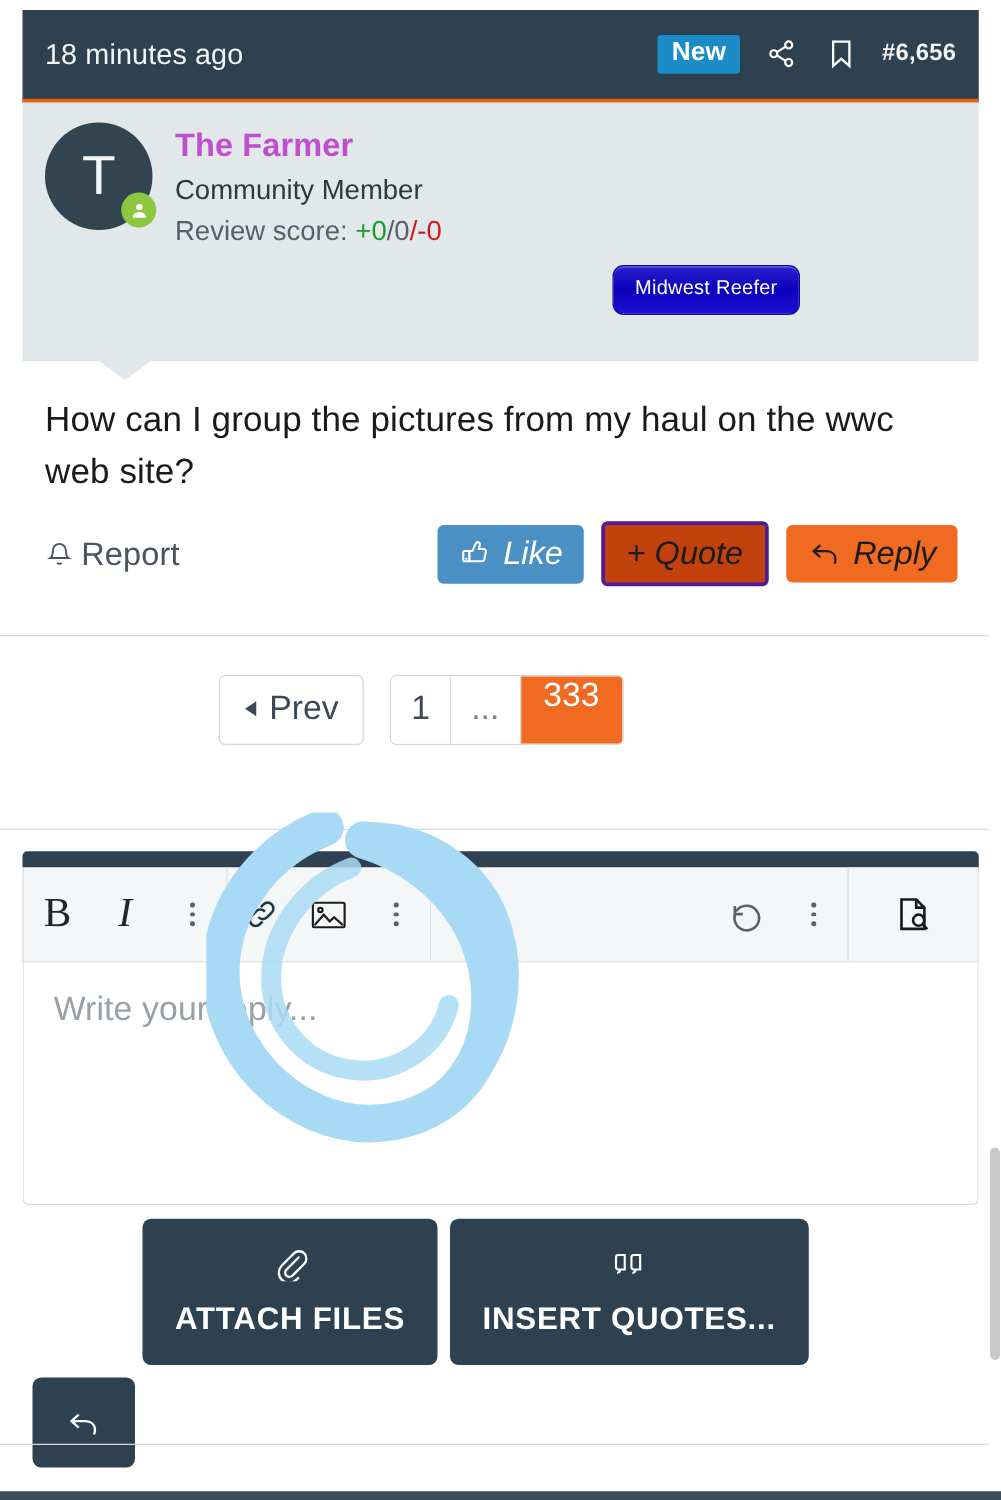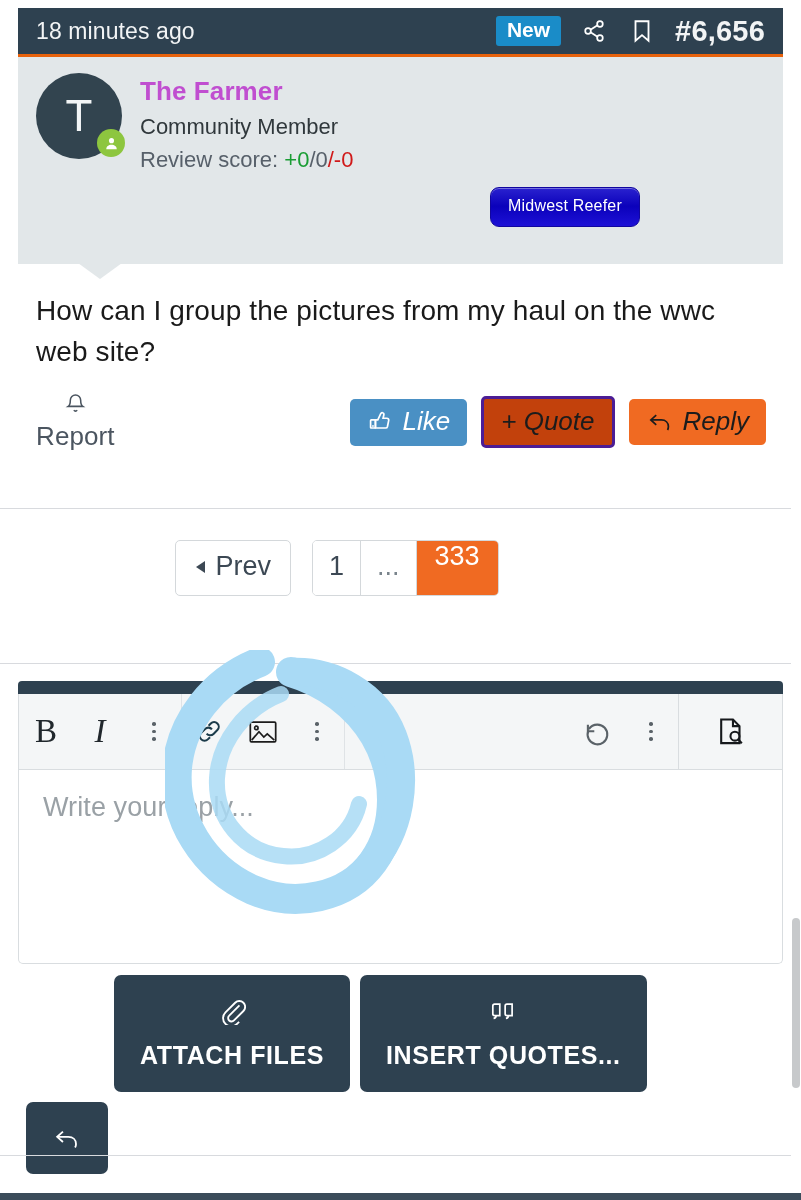--- a/index.html
+++ b/index.html
@@ -8,34 +8,34 @@
     background: #ffffff;
     font-family: "Liberation Sans", sans-serif;
     overflow: hidden;
   }
   #page { position: relative; width: 801px; height: 1200px; background:#fff; }
 
   
   .post-card { position:absolute; left:18px; top:8px; width:765px; }
 
   .post-header {
-    height: 49px; background:#2e4150;
+    height: 74px; background:#2e4150;
     border-bottom: 3px solid #e8620c;
     display:flex; align-items:center; padding: 0 18px;
     color:#ffffff;
   }
   .post-time { font-size:23px; color:#f2f4f5; font-weight:400; letter-spacing:.1px; }
   .header-right { margin-left:auto; display:flex; align-items:center; gap:18px;font-weight:bold; }
   .badge-new {
     background:#1a8cc8; color:#fff; font-size:21px;
     padding: 3px 11px 5px; border-radius:3px; line-height:1.05;
   }
   .hicon { width:30px; height:30px; display:flex; align-items:center; justify-content:center; }
   .hicon svg { display:block; }
-  .post-num { font-size:29px; color:#f2f4f5; letter-spacing:.2px; }
+  .post-num { font-size:19px; color:#f2f4f5; letter-spacing:.2px; }
 
   .post-user {
     background:#e2e7e9; padding: 16px 18px 6px 18px; position:relative; min-height:207px;
   }
   .user-row { display:flex; align-items:flex-start; gap:18px; }
   .avatar-wrap { position:relative; width:86px; height:86px; flex:0 0 auto; }
   .avatar {
     width:86px; height:86px; border-radius:50%; background:#32444f;
     color:#f3f6f7; font-size:44px; font-weight:300;
     display:flex; align-items:center; justify-content:center;
@@ -65,21 +65,21 @@
     border-left:22px solid transparent; border-right:22px solid transparent;
     border-top:16px solid #e2e7e9;
   }
 
   .post-body { padding: 26px 18px 0 18px; }
   .post-text { font-size:28px; line-height:1.47; color:#1a1a1a; letter-spacing:.1px; }
 
   .post-actions { display:flex; align-items:center; padding: 20px 0 0 18px; }
   .report-btn {
     display:flex; align-items:center; gap:6px;
-    font-size:26px; color:#4b5560; letter-spacing:.1px;flex-direction:column;
+    font-size:26px; color:#4b5560; letter-spacing:.1px;
   }
   .action-right { margin-left:auto; display:flex; align-items:center; gap:14px; padding-right:17px;font-style:italic; }
   .btn {
     display:flex; align-items:center; gap:9px;
     font-size:26px; border-radius:5px; padding:9px 17px 11px;
     line-height:1; white-space:nowrap;
   }
   .btn-like { background:#4a90c4; color:#fff; }
   .btn-quote { background:#c2410c; color:#1c1c1c; border:3px solid #4c1d95; }
   .btn-reply { background:#f06a22; color:#1c1c1c; }

